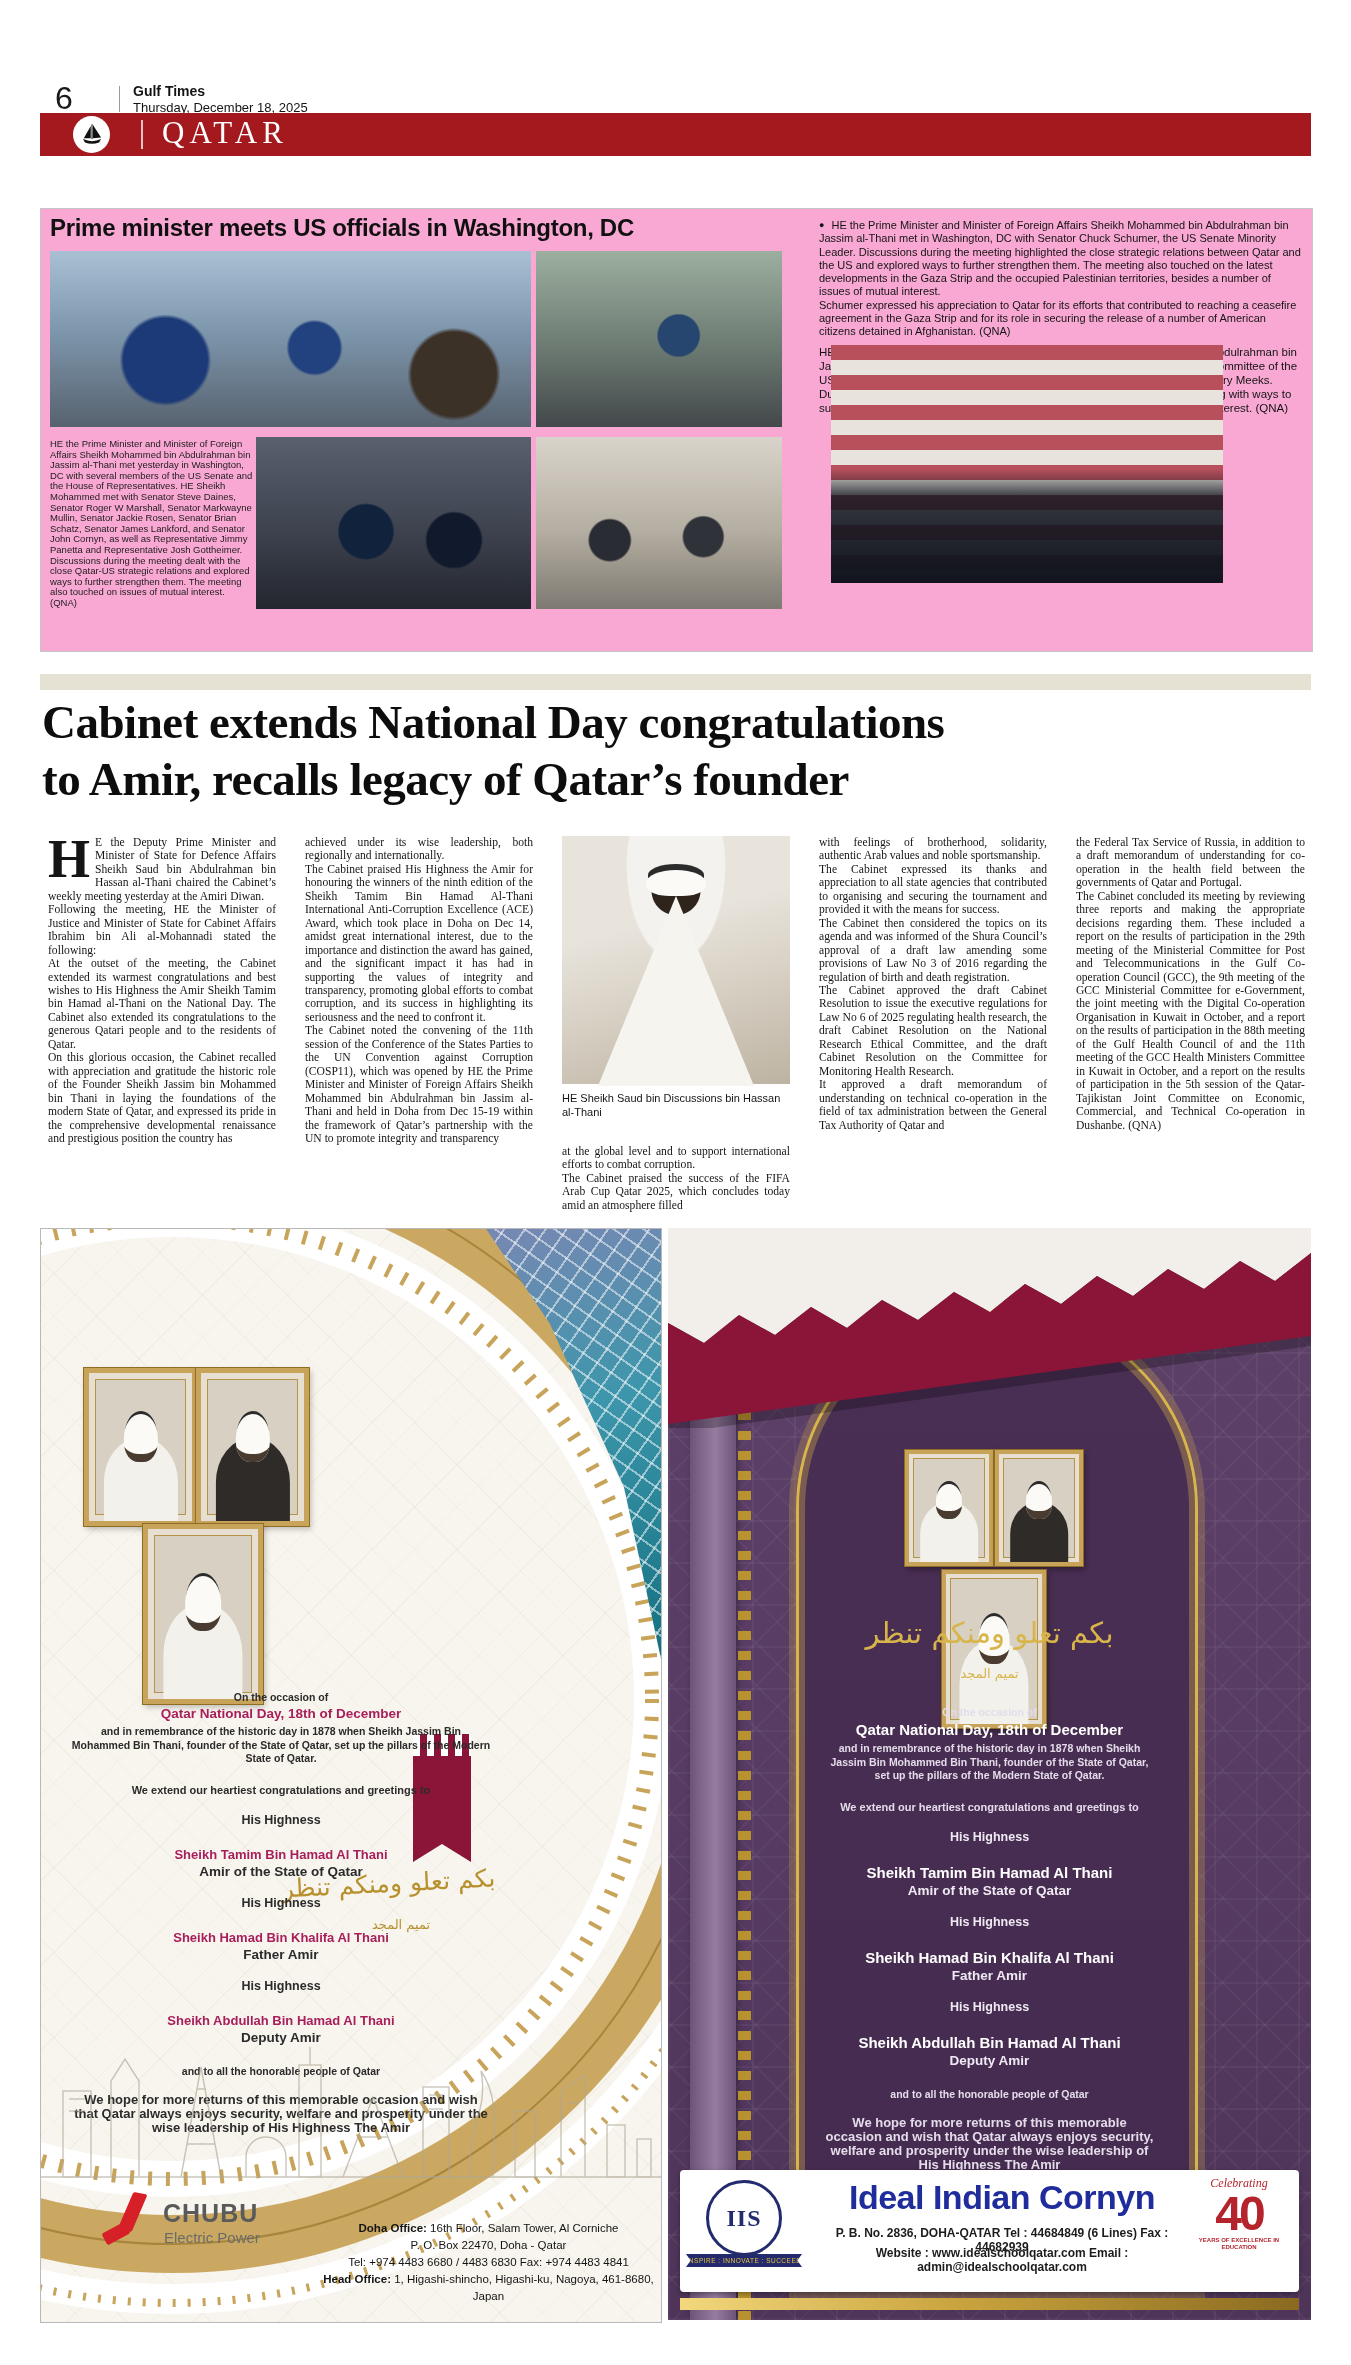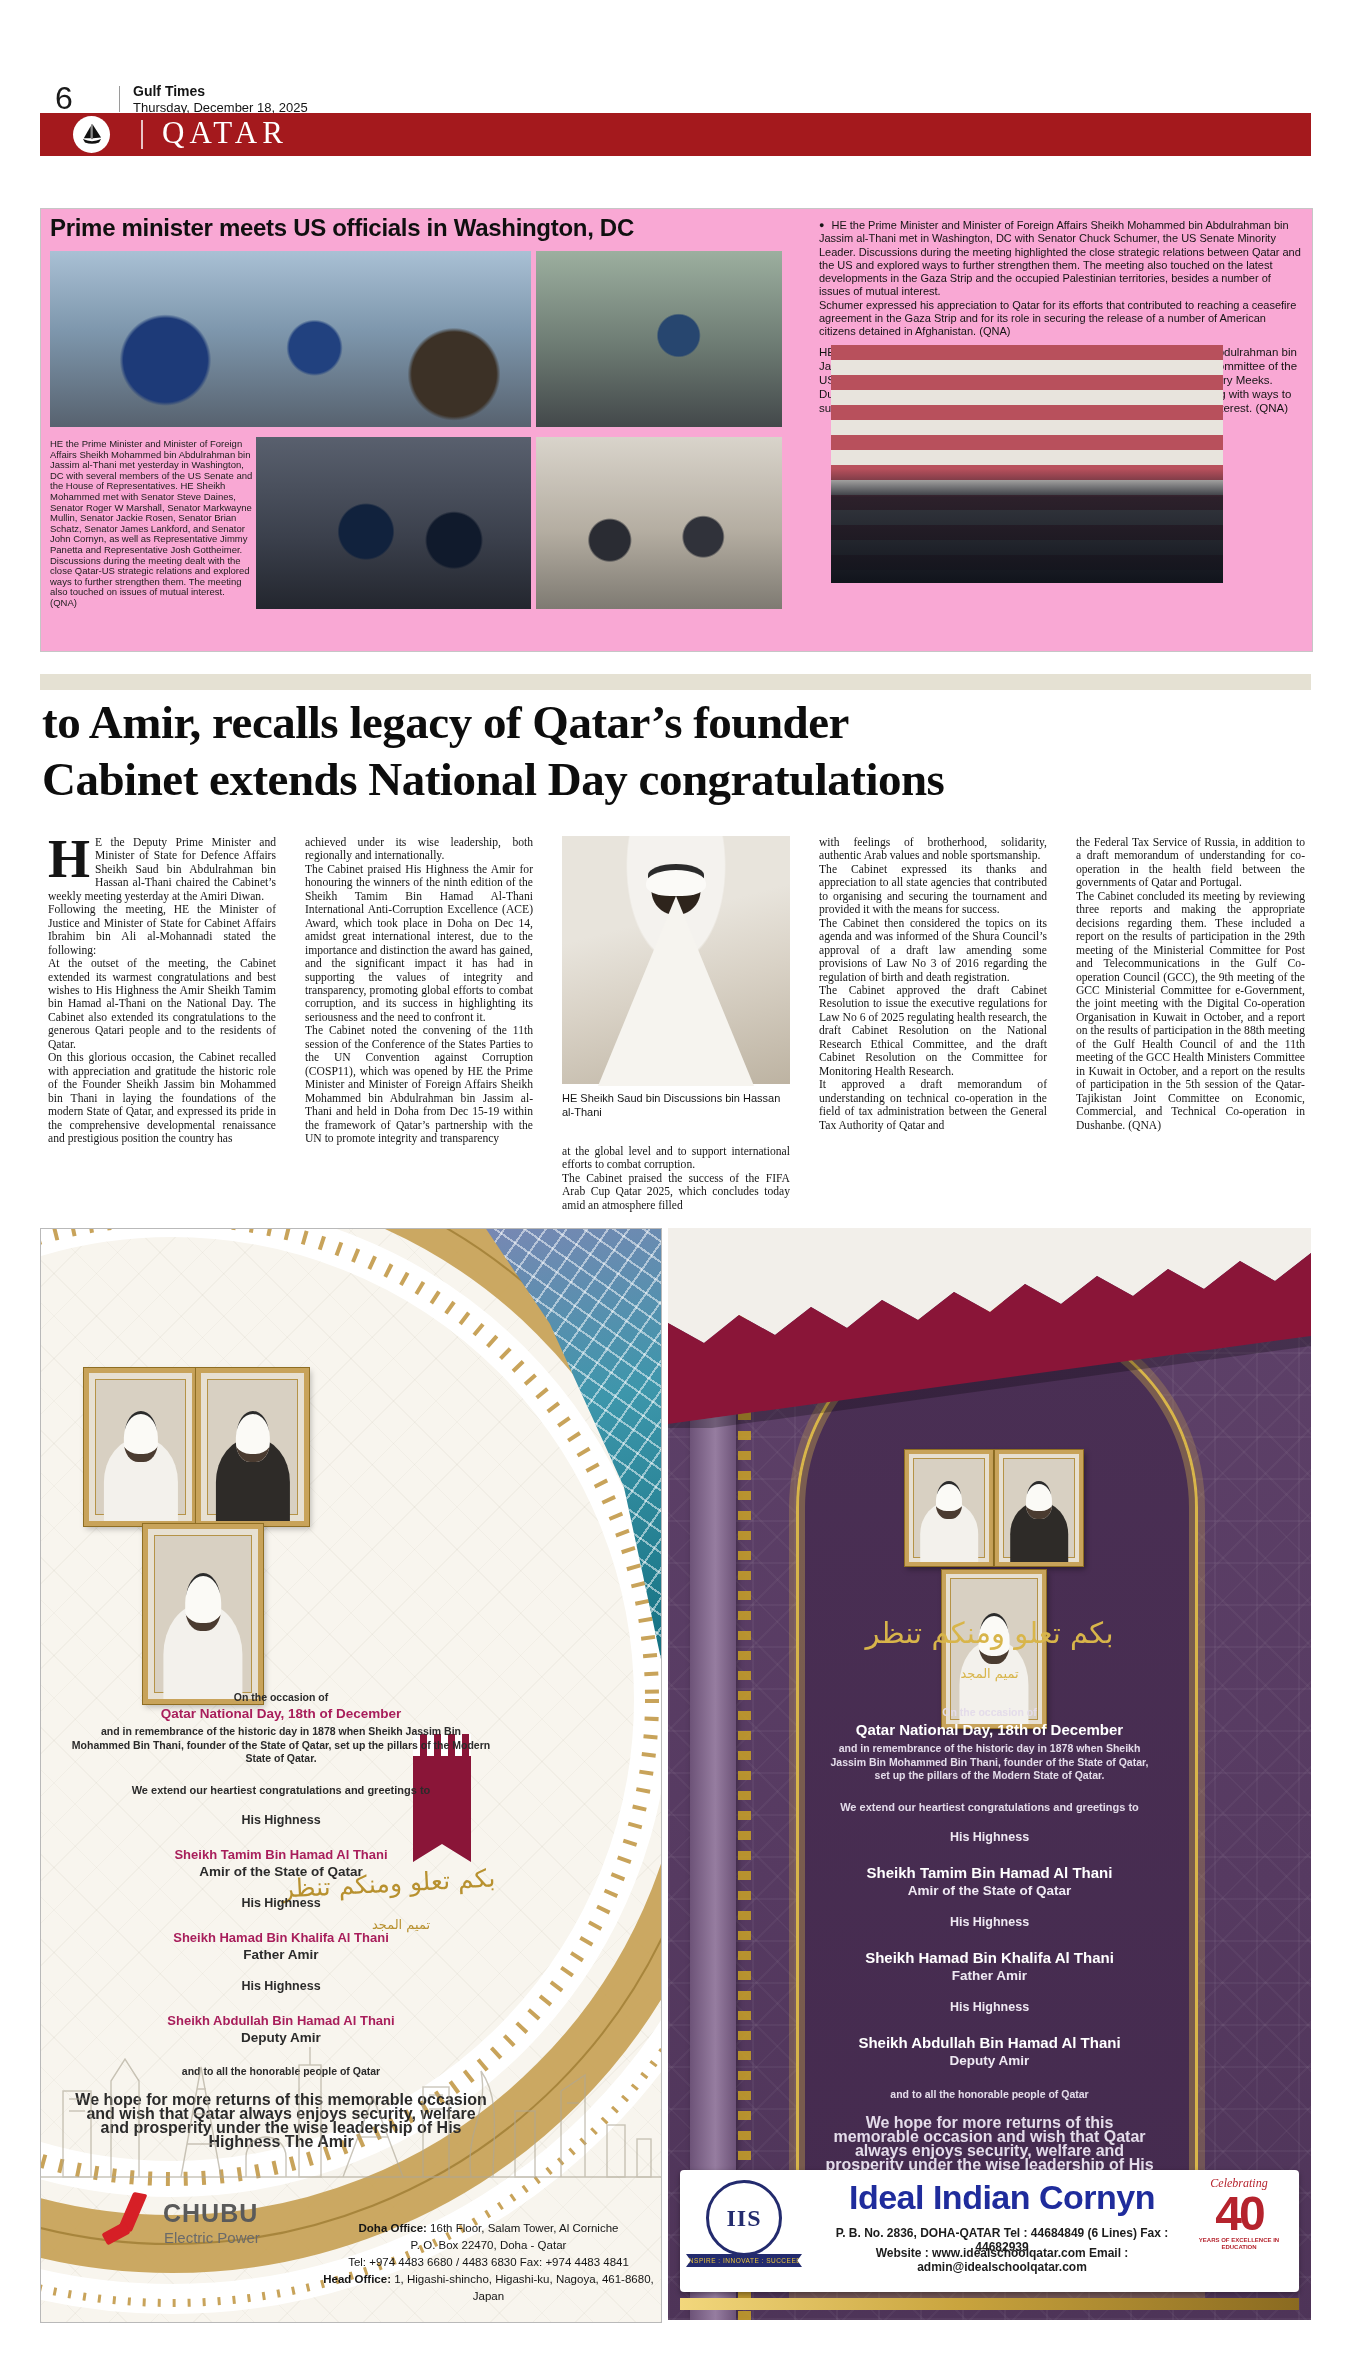--- a/index.html
+++ b/index.html
@@ -98,21 +98,21 @@
   .adL-text{position:absolute;left:30px;top:462px;width:420px;text-align:center;color:#2b2b2b;}
   .occ1{font-size:10.5px;font-weight:bold;}
   .occ2{font-size:13.5px;font-weight:bold;color:#A81E5B;margin-top:3px;}
   .occ3{font-size:10.5px;font-weight:bold;margin-top:4px;line-height:13.5px;}
   .extend{font-size:11px;font-weight:bold;margin-top:18px;}
   .hh{margin-top:17px;}
   .hh .t{font-size:12.5px;font-weight:bold;}
   .hh .n{font-size:13px;font-weight:bold;color:#A81E5B;margin-top:20px;}
   .hh .r{font-size:13.5px;font-weight:bold;margin-top:2px;}
   .people{font-size:10.5px;font-weight:bold;margin-top:20px;}
-  .closing{font-size:16px;font-weight:bold;margin-top:16px;line-height:14px;}
+  .closing{font-size:13px;font-weight:bold;margin-top:16px;line-height:14px;}
   .adR .occ2,.adR .hh .n{color:#fff;}
   .pennant{position:absolute;left:372px;top:505px;width:58px;height:128px;background:#8A1538;
            clip-path:polygon(0 0,100% 0,100% 100%,50% 86%,0 100%);box-shadow:-3px 3px 5px rgba(0,0,0,.2);}
   .pennant:before{content:"";position:absolute;left:0;top:0;width:100%;height:22px;
            background:repeating-linear-gradient(90deg,#fff 0 7px,#8A1538 7px 14px);}
   .callig{font-family:"DejaVu Sans",sans-serif;color:#B8912F;}
   .calligL{position:absolute;left:225px;top:640px;width:245px;text-align:center;font-size:25px;transform:rotate(-3deg);}
   .sigL{position:absolute;left:300px;top:688px;width:120px;text-align:center;font-size:13px;color:#B8912F;
         font-family:"DejaVu Sans",sans-serif;}
   .skyline{position:absolute;left:0px;top:800px;opacity:.65;}
@@ -212,22 +212,22 @@
 Schumer expressed his appreciation to Qatar for its efforts that contributed to reaching a ceasefire agreement in the Gaza Strip and for its role in securing the release of a number of American citizens detained in Afghanistan. (QNA)</span></div>
       <div class="capR">
         <div class="photo phE"></div>
         <span class="prewrap">HE the Prime Minister and Minister of Foreign Affairs Sheikh Mohammed bin Abdulrahman bin Jassim al-Thani met in Washington, DC with Chairman of the Foreign Affairs Committee of the US House of Representatives Brian Mast, and member of the committee Gregory Meeks. During the meeting, the close Qatar-US strategic relations were reviewed, along with ways to support and strengthen them. The meeting also discussed topics of common interest. (QNA)</span>
       </div>
     </div>
   </div>
 
   <div class="abs beige"></div>
   <div class="abs a2head">
+    <div>Cabinet extends National Day congratulations</div>
     <div>to Amir, recalls legacy of Qatar’s founder</div>
-    <div>Cabinet extends National Day congratulations</div>
   </div>
   <div class="bodycol c1"><span class="dropcap">H</span><span class="prewrap">E the Deputy Prime Minister and Minister of State for Defence Affairs Sheikh Saud bin Abdulrahman bin Hassan al-Thani chaired the Cabinet’s weekly meeting yesterday at the Amiri Diwan.
 Following the meeting, HE the Minister of Justice and Minister of State for Cabinet Affairs Ibrahim bin Ali al-Mohannadi stated the following:
 At the outset of the meeting, the Cabinet extended its warmest congratulations and best wishes to His Highness the Amir Sheikh Tamim bin Hamad al-Thani on the National Day. The Cabinet also extended its congratulations to the generous Qatari people and to the residents of Qatar.
 On this glorious occasion, the Cabinet recalled with appreciation and gratitude the historic role of the Founder Sheikh Jassim bin Mohammed bin Thani in laying the foundations of the modern State of Qatar, and expressed its pride in the comprehensive developmental renaissance and prestigious position the country has</span></div>
   <div class="bodycol c2 prewrap">achieved under its wise leadership, both regionally and internationally.
 The Cabinet praised His Highness the Amir for honouring the winners of the ninth edition of the Sheikh Tamim Bin Hamad Al-Thani International Anti-Corruption Excellence (ACE) Award, which took place in Doha on Dec 14, amidst great international interest, due to the importance and distinction the award has gained, and the significant impact it has had in supporting the values of integrity and transparency, promoting global efforts to combat corruption, and its success in highlighting its seriousness and the need to confront it.
 The Cabinet noted the convening of the 11th session of the Conference of the States Parties to the UN Convention against Corruption (COSP11), which was opened by HE the Prime Minister and Minister of Foreign Affairs Sheikh Mohammed bin Abdulrahman bin Jassim al-Thani and held in Doha from Dec 15-19 within the framework of Qatar’s partnership with the UN to promote integrity and transparency</div>
   <div class="bodycol c3">
     <div class="phF"></div>

